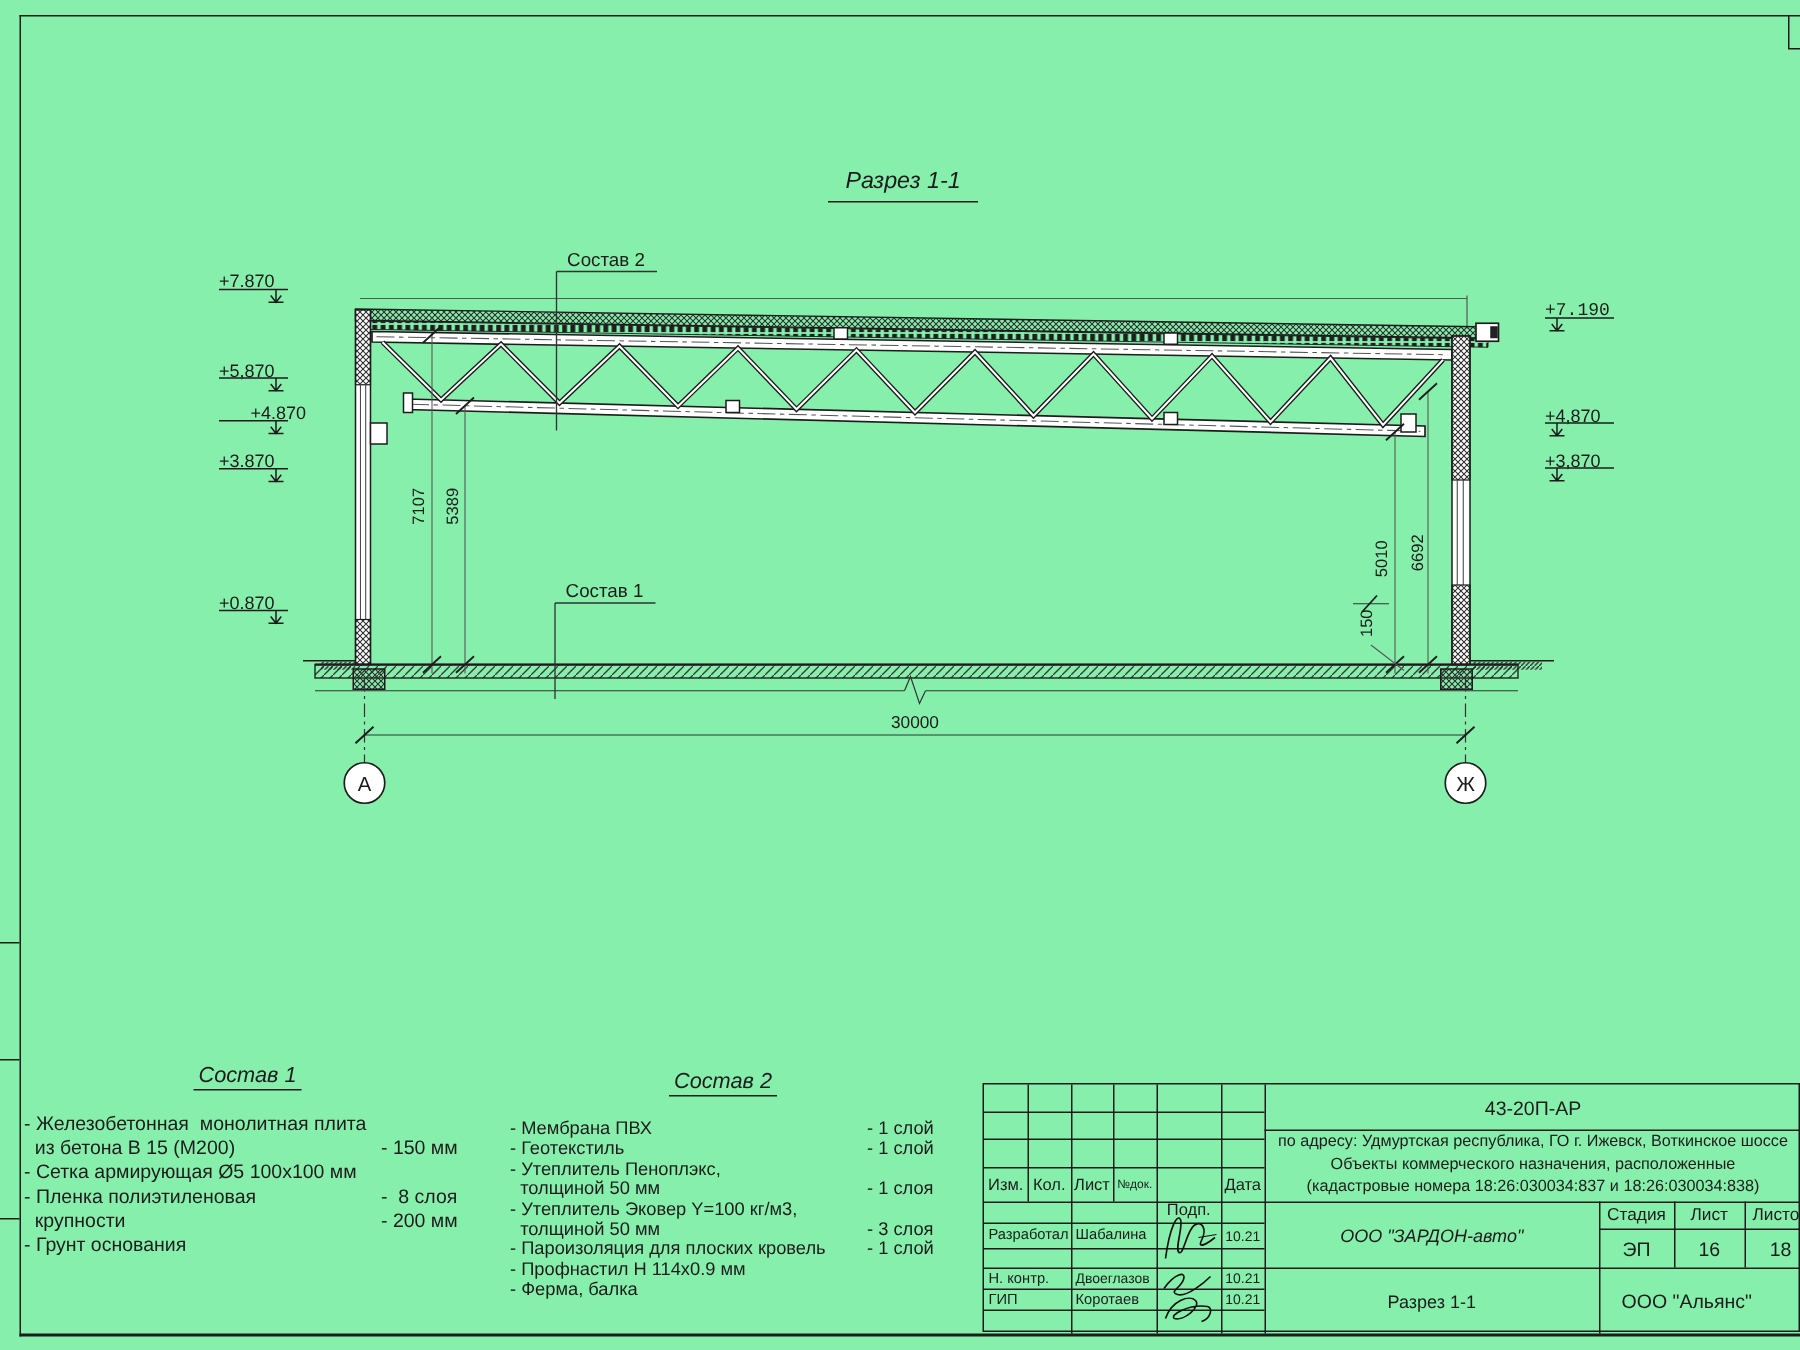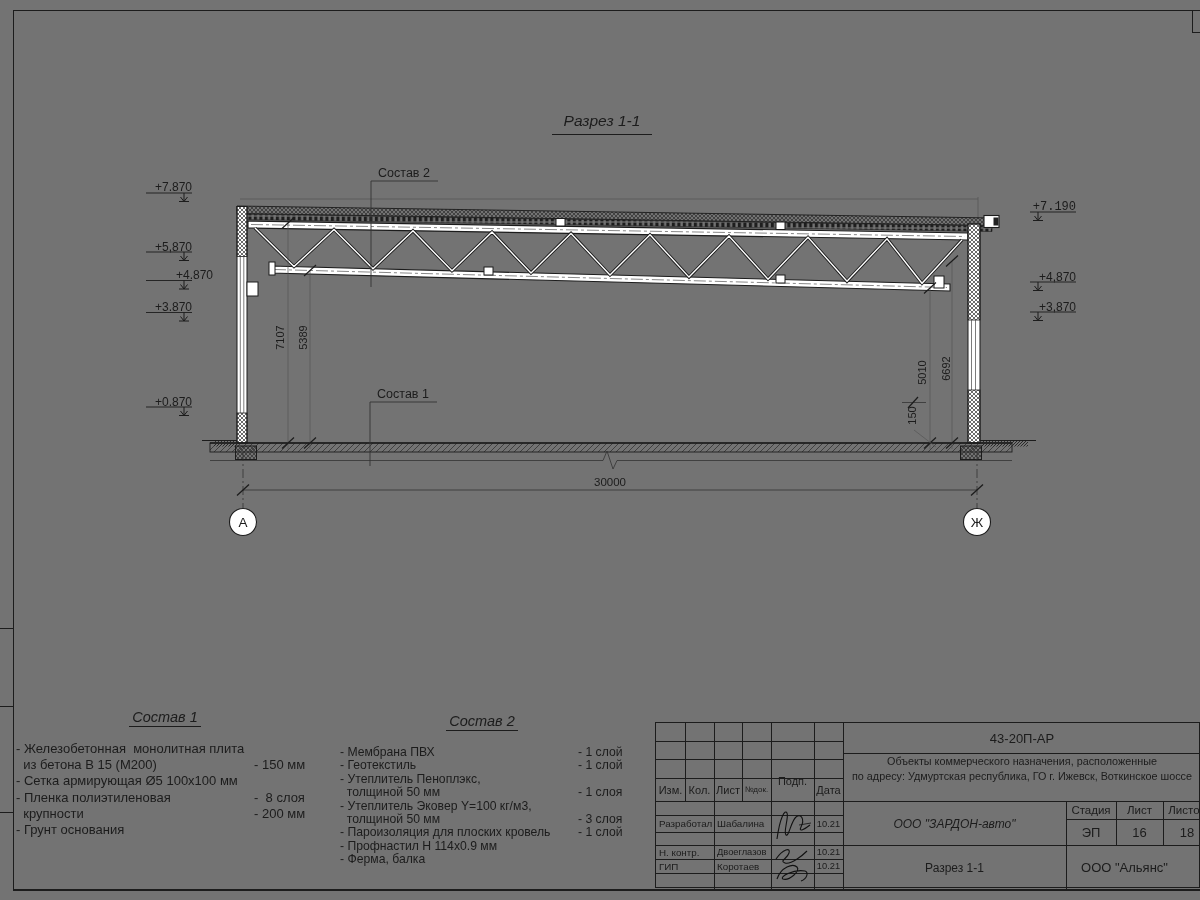--- a/index.html
+++ b/index.html
@@ -1,22 +1,22 @@
 <!DOCTYPE html>
 <html><head>
 <meta charset="utf-8">
 <style>
   html,body{margin:0;padding:0;background:#fff;}
-  #page{position:relative;width:1200px;height:900px;background:#737373;overflow:hidden;
+  #page{position:relative;width:1200px;height:900px;background:#86efac;overflow:hidden;
         font-family:"Liberation Sans",sans-serif;color:#1c1c1c;}
   .abs{position:absolute;}
   .txt{position:absolute;white-space:pre;color:#1c1c1c;}
   .ctr{text-align:center;}
   .ln{position:absolute;background:#1c1c1c;}
-  .elev{position:absolute;width:46px;text-align:right;font-size:12px;}
+  .elev{position:absolute;width:46px;text-align:left;font-size:12px;}
   .vdim{position:absolute;width:44px;height:13px;text-align:center;font-size:11px;transform:rotate(-90deg);}
   .callout{position:absolute;width:68px;text-align:center;font-size:12.5px;}
   .lhead-wrap{position:absolute;text-align:center;}
   .lhead{display:inline-block;font-style:italic;font-size:14.5px;border-bottom:1.2px solid #1c1c1c;padding:0 3px 1px 3px;}
   .litems{position:absolute;}
   .lrow{display:flex;align-items:flex-start;}
   .lrow span{white-space:pre;}
   .lrow .lt{flex:1;}
   #legend1 .lrow{line-height:16.2px;font-size:13px;}
   #legend2 .lrow{line-height:13.4px;font-size:12.2px;}
@@ -303,21 +303,21 @@
   <div class="hl" style="left:410px;top:96px;width:135px;"></div>
   <div class="hl" style="left:0;top:109px;width:187px;"></div>
   <div class="hl" style="left:0;top:122px;width:545px;height:1.3px;"></div>
   <div class="hl" style="left:0;top:136px;width:187px;"></div>
   <div class="hl" style="left:0;top:150px;width:187px;"></div>
 
   <div class="cell" style="left:0;top:55px;width:29px;height:23px;font-size:11px;">Изм.</div>
   <div class="cell" style="left:29px;top:55px;width:29px;height:23px;font-size:11px;">Кол.</div>
   <div class="cell" style="left:58px;top:55px;width:28px;height:23px;font-size:11px;">Лист</div>
   <div class="cell" style="left:86px;top:55px;width:29px;height:23px;font-size:8px;">№док.</div>
-  <div class="cell" style="left:115px;top:46px;width:43px;height:23px;font-size:11px;">Подп.</div>
+  <div class="cell" style="left:115px;top:72px;width:43px;height:23px;font-size:11px;">Подп.</div>
   <div class="cell" style="left:158px;top:55px;width:29px;height:23px;font-size:11px;">Дата</div>
 
   <div class="cell left" style="left:3px;top:92px;width:55px;height:17px;font-size:9.8px;">Разработал</div>
   <div class="cell left" style="left:61px;top:92px;width:54px;height:17px;font-size:9.8px;">Шабалина</div>
   <div class="cell" style="left:158px;top:92px;width:29px;height:17px;font-size:9.3px;">10.21</div>
   <div class="cell left" style="left:3px;top:122px;width:55px;height:14px;font-size:9.8px;">Н. контр.</div>
   <div class="cell left" style="left:61px;top:122px;width:54px;height:14px;font-size:9.3px;">Двоеглазов</div>
   <div class="cell" style="left:158px;top:122px;width:29px;height:14px;font-size:9.3px;">10.21</div>
   <div class="cell left" style="left:3px;top:136px;width:55px;height:14px;font-size:9.8px;">ГИП</div>
   <div class="cell left" style="left:61px;top:136px;width:54px;height:14px;font-size:9.8px;">Коротаев</div>
@@ -327,22 +327,23 @@
     <path d="M6,36 C9,14 14,6 16,10 C18,14 12,30 15,32 C18,34 20,18 25,14 C30,10 34,16 30,24 C27,30 34,26 39,22" fill="none" stroke="#111" stroke-width="1.1"></path>
     <path d="M28,22 L40,20" fill="none" stroke="#111" stroke-width="0.8"></path>
   </svg>
   <svg style="position:absolute;left:115px;top:118px;" width="43" height="46" viewBox="0 0 43 46">
     <path d="M5,18 C12,8 20,6 18,12 C16,18 8,20 14,22 C20,24 32,14 36,10" fill="none" stroke="#111" stroke-width="1.1"></path>
     <path d="M6,38 C10,26 22,22 26,26 C30,30 18,40 12,38 C8,36 22,28 34,30 C38,31 36,38 30,40" fill="none" stroke="#111" stroke-width="1.1"></path>
   </svg>
 
   <div class="cell" style="left:187px;top:0;width:358px;height:30px;font-size:13px;">43-20П-АР</div>
   <div class="abs" style="left:187px;top:31px;width:358px;height:47px;text-align:center;font-size:10.8px;line-height:15px;">
+    <div>по адресу: Удмуртская республика, ГО г. Ижевск, Воткинское шоссе</div>
     <div>Объекты коммерческого назначения, расположенные</div>
-    <div>по адресу: Удмуртская республика, ГО г. Ижевск, Воткинское шоссе</div>
+    <div>(кадастровые номера 18:26:030034:837 и 18:26:030034:838)</div>
   </div>
   <div class="cell" style="left:187px;top:79px;width:223px;height:43px;font-size:12px;font-style:italic;">ООО "ЗАРДОН-авто"</div>
   <div class="cell" style="left:187px;top:123px;width:223px;height:43px;font-size:12px;">Разрез 1-1</div>
   <div class="cell" style="left:410px;top:78px;width:50px;height:18px;font-size:11.5px;">Стадия</div>
   <div class="cell" style="left:460px;top:78px;width:47px;height:18px;font-size:11.5px;">Лист</div>
   <div class="cell" style="left:507px;top:78px;width:48px;height:18px;font-size:11.5px;">Листов</div>
   <div class="cell" style="left:410px;top:96px;width:50px;height:26px;font-size:13px;">ЭП</div>
   <div class="cell" style="left:460px;top:96px;width:47px;height:26px;font-size:13px;">16</div>
   <div class="cell" style="left:507px;top:96px;width:48px;height:26px;font-size:13px;">18</div>
   <div class="cell" style="left:410px;top:123px;width:135px;height:43px;font-size:13px;padding-right:18px;box-sizing:border-box;">ООО "Альянс"</div>

